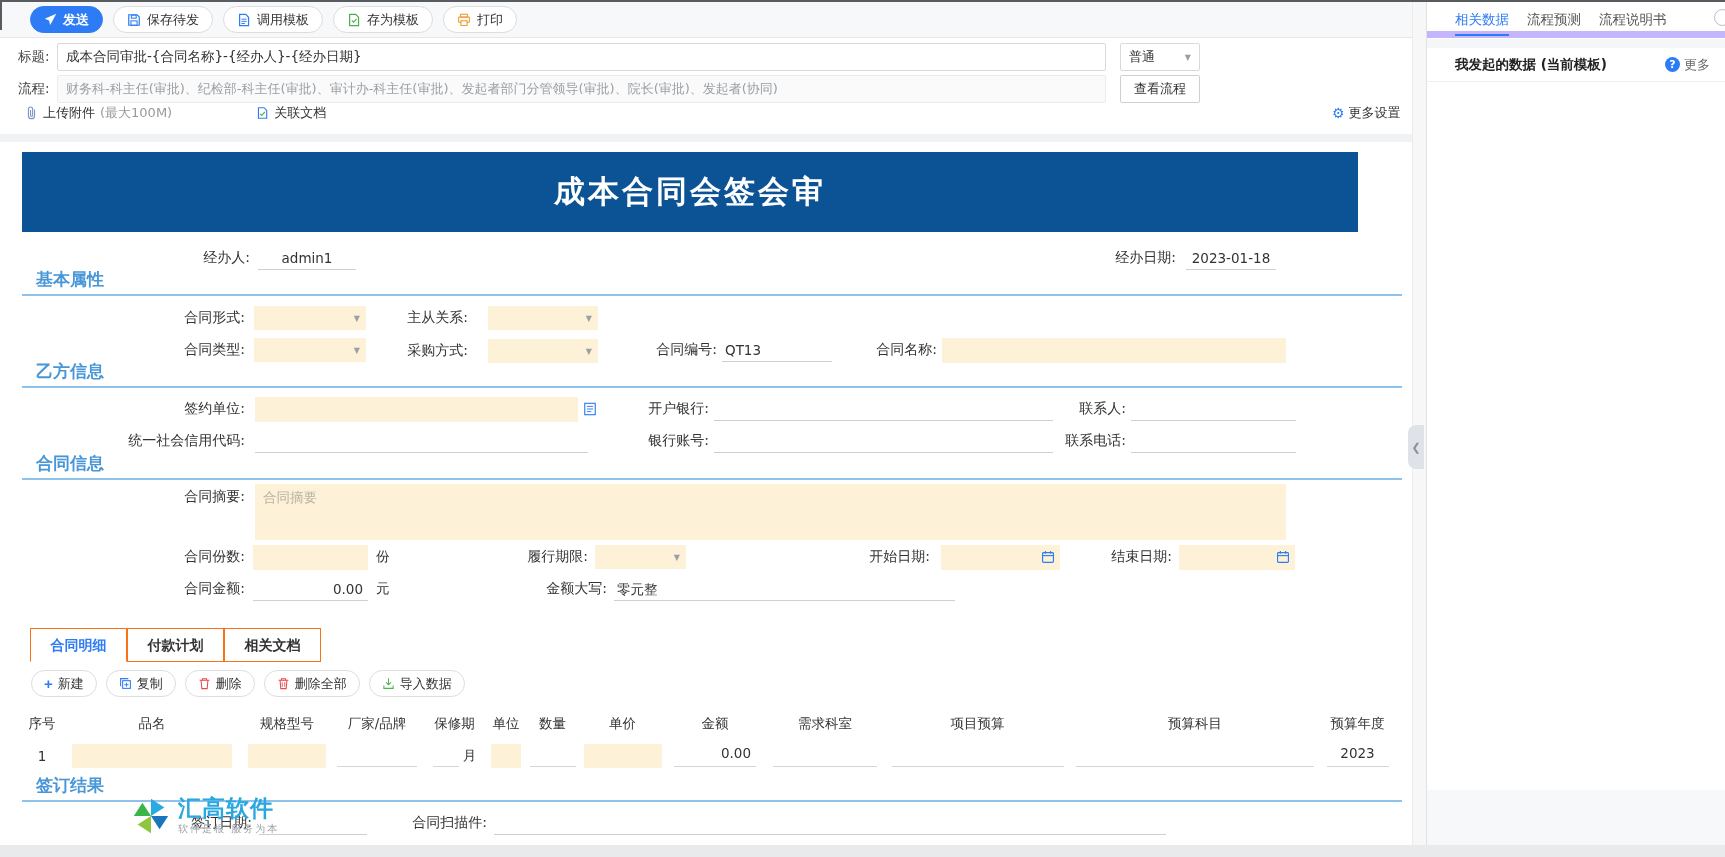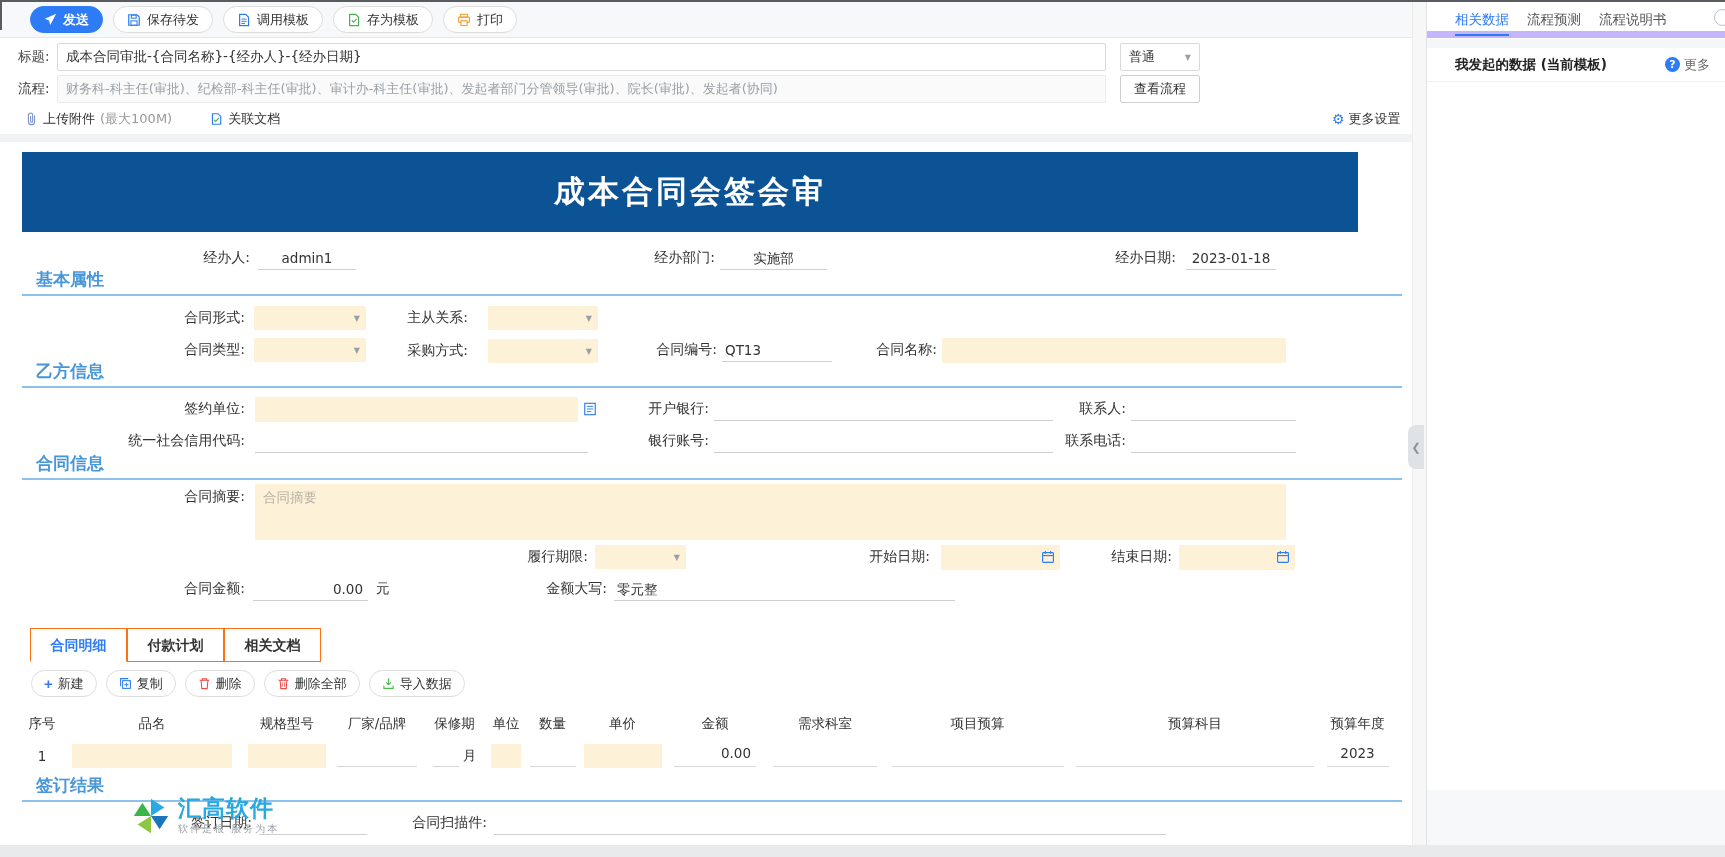--- a/index.html
+++ b/index.html
@@ -33,21 +33,21 @@
   .caret { font-size:8px; color:#9aa0a6; }
   .flow-box { position:absolute; left:57px; width:1049px; height:28px; background:#fafafa;
     border:1px solid #ebebeb; border-radius:2px; padding:0 8px; font-size:13px; color:#9aa0a6;
     line-height:26px; white-space:nowrap; overflow:hidden; }
   .btn-viewflow { position:absolute; left:1120px; width:80px; height:28px; border:1px solid #cfcfcf;
     border-radius:2px; background:#fff; font-size:13px; color:#333; display:flex; align-items:center;
     justify-content:center; cursor:pointer; }
 
   
   .attach-row { position:absolute; left:0; top:104px; width:1412px; height:30px; display:flex;
-    align-items:center; font-size:13px; }
+    align-items:flex-start; font-size:13px;gap:46px; }
   .attach-item { display:inline-flex; align-items:center; gap:5px; cursor:pointer; }
   .hint { color:#999; }
   .more-settings { position:absolute; left:1332px; display:inline-flex; align-items:center; gap:4px; cursor:pointer; }
   .gear { color:#2e7cf5; font-size:14px; }
   .gap-band { position:absolute; left:0; top:134px; width:1412px; height:8px; background:#f1f2f4; }
 
   
   .form { position:absolute; left:22px; top:142px; width:1380px; height:703px; background:#fff; }
   .banner { position:absolute; left:0; top:10px; width:1336px; height:80px; background:#0b5394;
     display:flex; align-items:center; justify-content:center; }
@@ -224,24 +224,20 @@
   <div class="form">
 
     <div class="banner">
       <span class="banner-title">成本合同会签会审</span>
     </div>
 
     <div class="fg" style="left:60px; top:103px;">
       <span class="lbl" style="width:168px">经办人:</span>
       <span class="u-line u-center" style="width:98px; margin-left:8px;">admin1</span>
     </div>
-    <div class="fg" style="left:500px; top:103px;">
-      <span class="lbl" style="width:193px">经办部门:</span>
-      <span class="u-line u-center" style="width:107px; margin-left:5px;">实施部</span>
-    </div>
     <div class="fg" style="left:960px; top:103px;">
       <span class="lbl" style="width:194px">经办日期:</span>
       <span class="u-line u-center" style="width:90px; margin-left:10px;">2023-01-18</span>
     </div>
 
     <div class="sec-title" style="top:126px;">基本属性</div>
     <div class="sec-line" style="top:152px;"></div>
 
     <div class="fg" style="left:0; top:163px;">
       <span class="lbl" style="width:223px">合同形式:</span>
@@ -315,20 +311,25 @@
     </div>
 
     <div class="sec-title" style="top:310px;">合同信息</div>
     <div class="sec-line" style="top:336px;"></div>
 
     <div class="fg" style="left:0; top:342px; align-items:flex-start; height:56px;">
       <span class="lbl" style="width:223px; padding-top:4px;">合同摘要:</span>
       <span class="summary-area" style="margin-left:10px;">合同摘要</span>
     </div>
 
+    <div class="fg" style="left:0; top:402px;">
+      <span class="lbl" style="width:223px">合同份数:</span>
+      <span class="beige" style="width:115px; margin-left:8px;"></span>
+      <span style="margin-left:8px; font-size:13.5px;">份</span>
+    </div>
     <div class="fg" style="left:421px; top:402px;">
       <span class="lbl" style="width:145px">履行期限:</span>
       <span class="sel" style="width:91px; margin-left:7px;">
           <span class="caret">▼</span>
         </span>
     </div>
     <div class="fg" style="left:760px; top:402px;">
       <span class="lbl" style="width:148px">开始日期:</span>
       <span class="date-in" style="width:119px; margin-left:11px;">
         <span class="icn">

